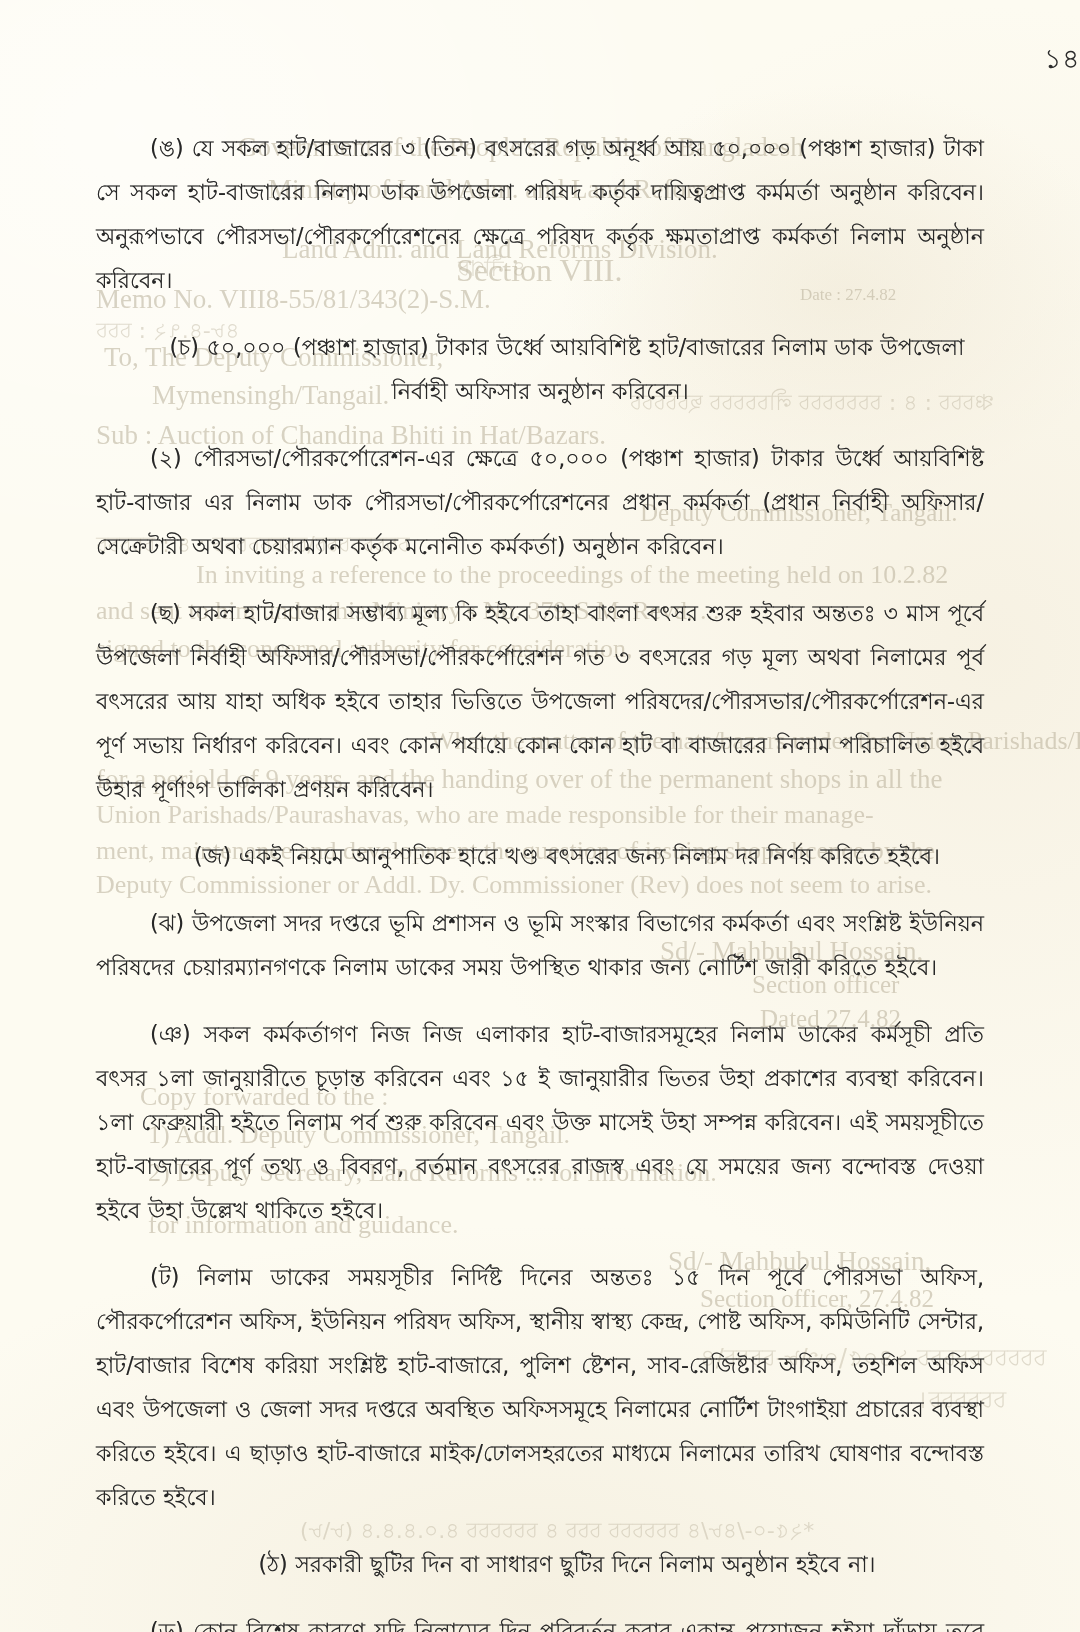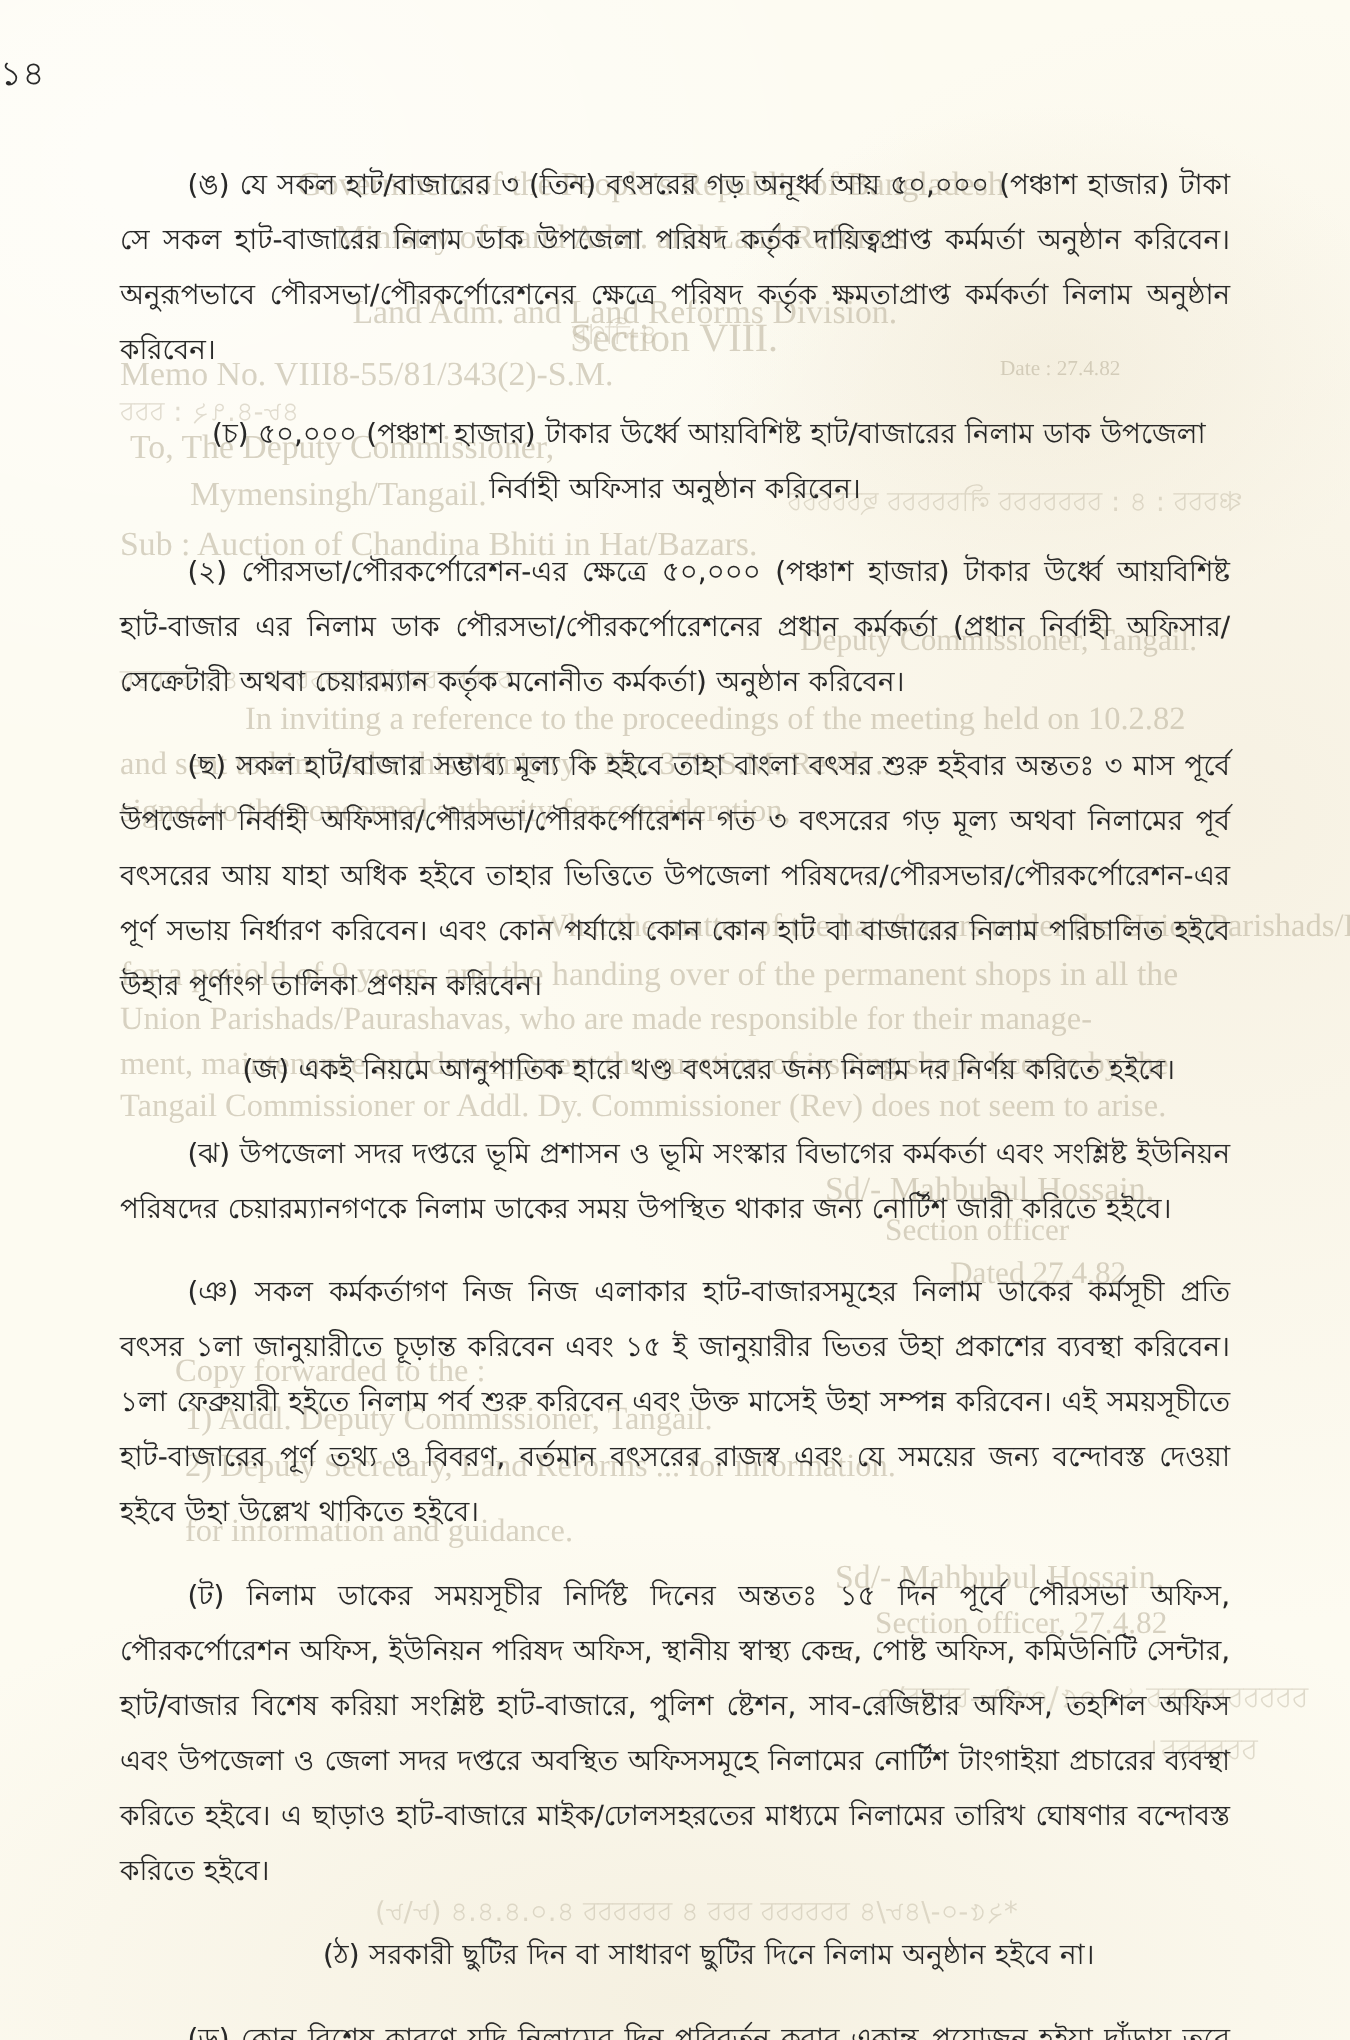--- a/index.html
+++ b/index.html
@@ -54,21 +54,21 @@
     position: absolute;
     inset: 0;
     z-index: 2;
   }
 
   #folio {
     position: absolute;
     top: 38px;
     left: 0;
     width: 1080px;
-    text-align: left;
+    text-align: right;
     font-family: "DejaVu Sans", "Liberation Sans", sans-serif;
     font-size: 27px;
     color: #2b2b2b;
     letter-spacing: 0.5px;
   }
 
   #body-col {
     position: absolute;
     left: 96px;
     top: 126px;
@@ -111,23 +111,23 @@
       <div class="bleed-line bleed-en" style="left: 96px; top: 422px; font-size: 27px;">Sub : Auction of Chandina Bhiti in Hat/Bazars.</div>
       <div class="bleed-line bleed-en" style="left: 640px; top: 500px; font-size: 25px;">Deputy Commissioner, Tangail.</div>
       <div class="bleed-line bleed-bn" style="left: 96px; top: 534px; font-size: 22px;">চচচচচচচচ\চচচচচচচচ : ৪ : চচচচচ</div>
       <div class="bleed-line bleed-en" style="left: 196px; top: 562px; font-size: 26px;">In inviting a reference to the proceedings of the meeting held on 10.2.82</div>
       <div class="bleed-line bleed-en" style="left: 96px; top: 598px; font-size: 26px;">and sent to him under this Ministry's No. 379-S.M. Revd. ...</div>
       <div class="bleed-line bleed-en" style="left: 96px; top: 636px; font-size: 26px;">signed to the concerned authority for consideration, ...</div>
       <div class="bleed-line bleed-en" style="left: 430px; top: 728px; font-size: 26px;">What the matter of the hats/bazars under the Union Parishads/Paurashavas</div>
       <div class="bleed-line bleed-en" style="left: 96px; top: 766px; font-size: 27px;">for a periold of 9 years, and the handing over of the permanent shops in all the</div>
       <div class="bleed-line bleed-en" style="left: 96px; top: 802px; font-size: 26px;">Union Parishads/Paurashavas, who are made responsible for their manage-</div>
       <div class="bleed-line bleed-en" style="left: 96px; top: 838px; font-size: 26px;">ment, maintenance and development the question of issuing shops licence by the</div>
-      <div class="bleed-line bleed-en" style="left: 96px; top: 872px; font-size: 26px;">Tangail Commissioner or Addl. Dy. Commissioner (Rev) does not seem to arise.</div>
+      <div class="bleed-line bleed-en" style="left: 96px; top: 872px; font-size: 26px;">Deputy Commissioner or Addl. Dy. Commissioner (Rev) does not seem to arise.</div>
       <div class="bleed-line bleed-en" style="left: 660px; top: 938px; font-size: 27px;">Sd/- Mahbubul Hossain,</div>
-      <div class="bleed-line bleed-en" style="left: 708px; top: 972px; font-size: 25px;">Section officer</div>
+      <div class="bleed-line bleed-en" style="left: 752px; top: 972px; font-size: 25px;">Section officer</div>
       <div class="bleed-line bleed-en" style="left: 760px; top: 1006px; font-size: 25px;">Dated 27.4.82</div>
       <div class="bleed-line bleed-en" style="left: 140px; top: 1084px; font-size: 26px;">Copy forwarded to the :</div>
       <div class="bleed-line bleed-en" style="left: 148px; top: 1122px; font-size: 26px;">1) Addl. Deputy Commissioner, Tangail.</div>
       <div class="bleed-line bleed-en" style="left: 148px; top: 1160px; font-size: 26px;">2) Deputy Secretary, Land Reforms ... for information.</div>
       <div class="bleed-line bleed-en" style="left: 148px; top: 1212px; font-size: 26px;">for information and guidance.</div>
       <div class="bleed-line bleed-en" style="left: 668px; top: 1248px; font-size: 27px;">Sd/- Mahbubul Hossain,</div>
       <div class="bleed-line bleed-en" style="left: 700px; top: 1286px; font-size: 25px;">Section officer, 27.4.82</div>
       <div class="bleed-line bleed-bn" style="left: 700px; top: 1346px; font-size: 24px;">চচচচচচচচচচ ১৪০৫\০৩\৮-চচচচ\৪</div>
       <div class="bleed-line bleed-bn" style="left: 920px; top: 1388px; font-size: 24px;">চচচচচচ।</div>
       <div class="bleed-line bleed-bn" style="left: 300px; top: 1520px; font-size: 22px;">*২৫-০-/৪৮/৪ চচচচচচ চচচ ৪ চচচচচচ ৪.০.৪.৪.৪ (৮\৮)</div>

